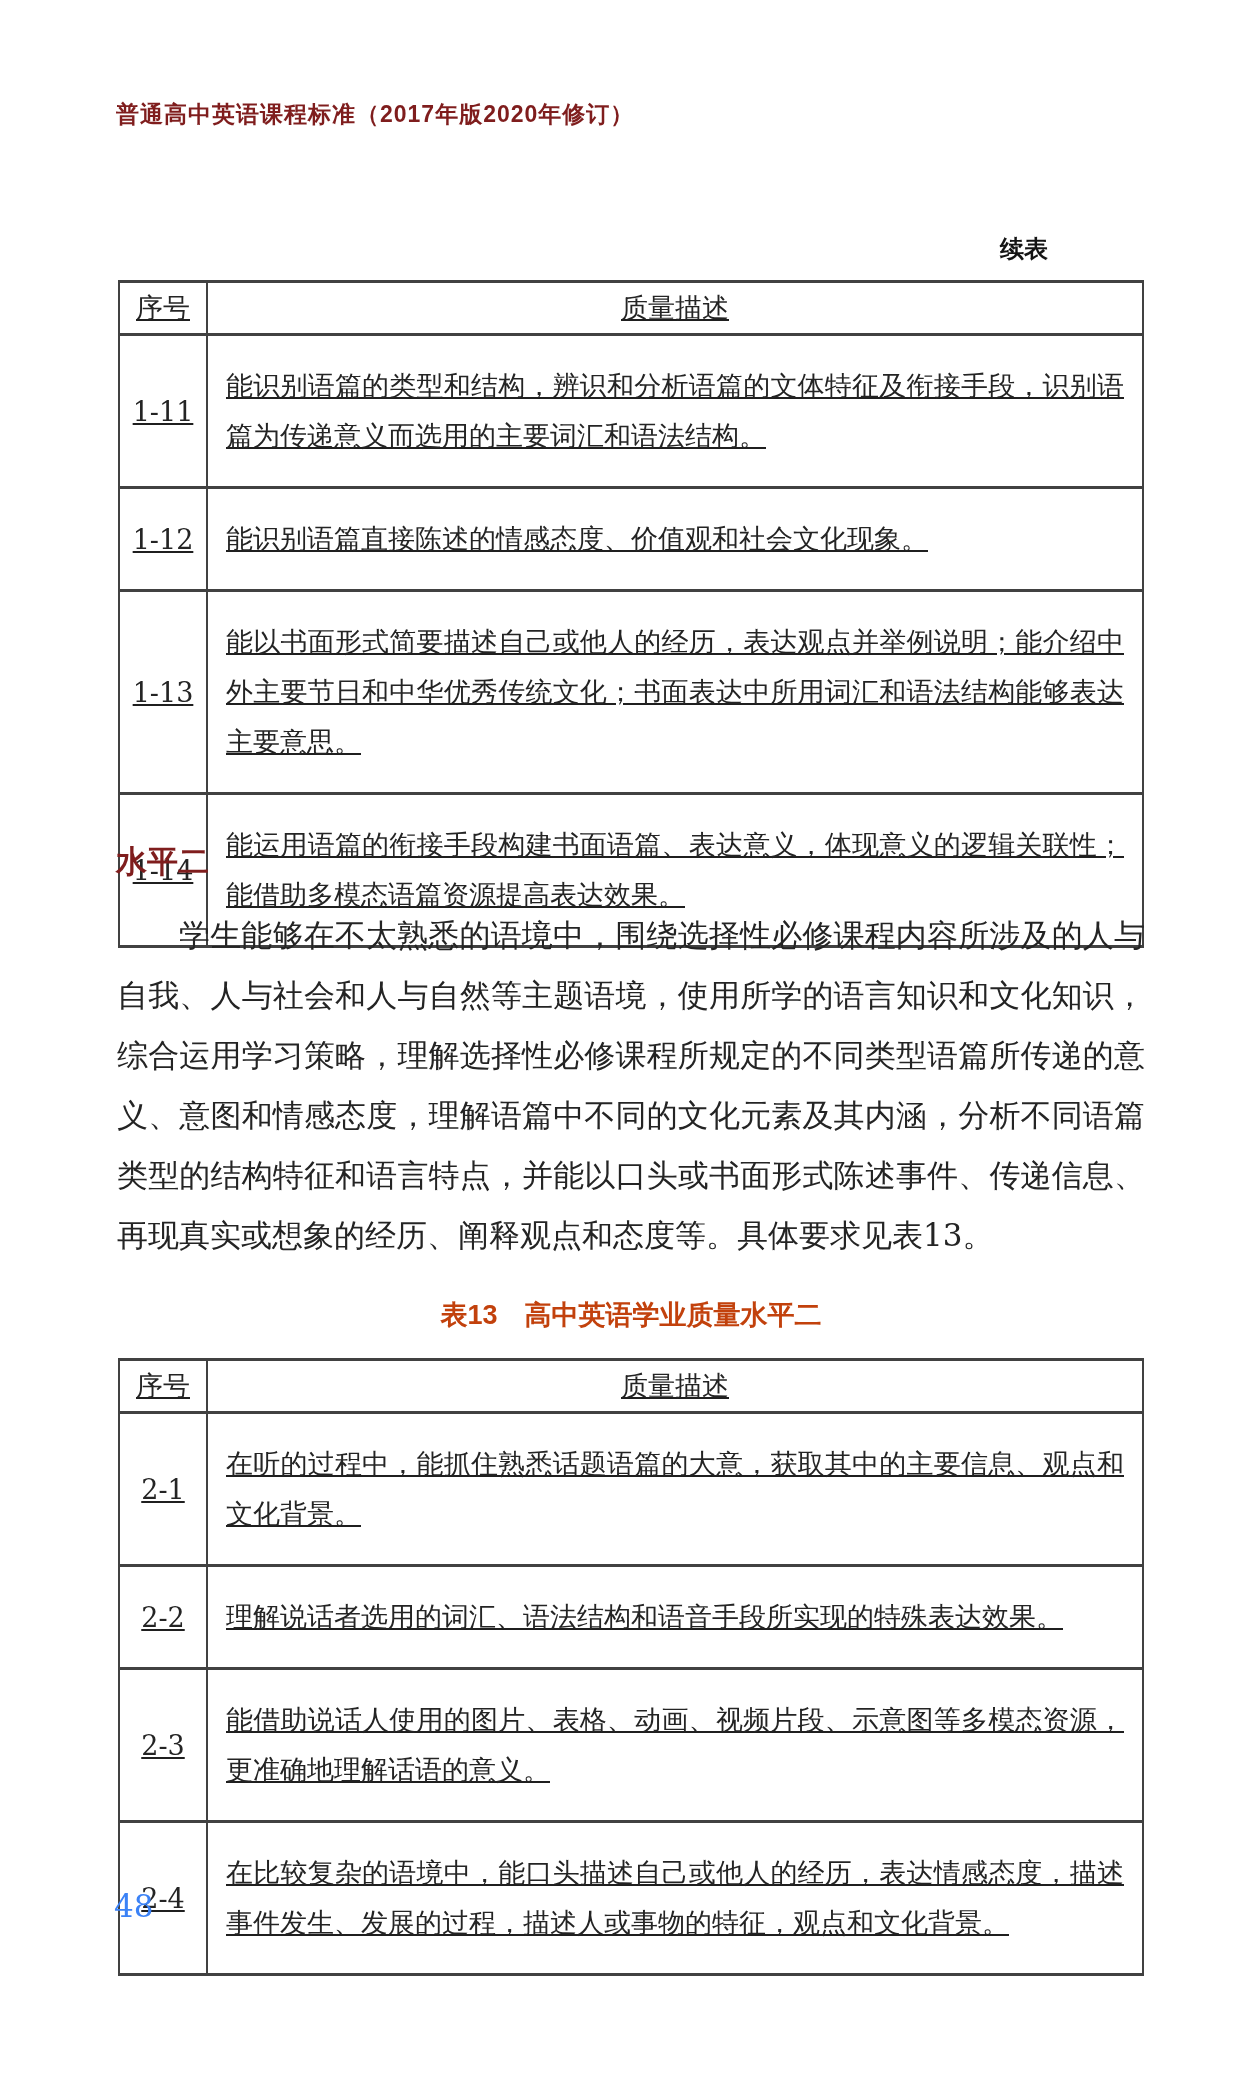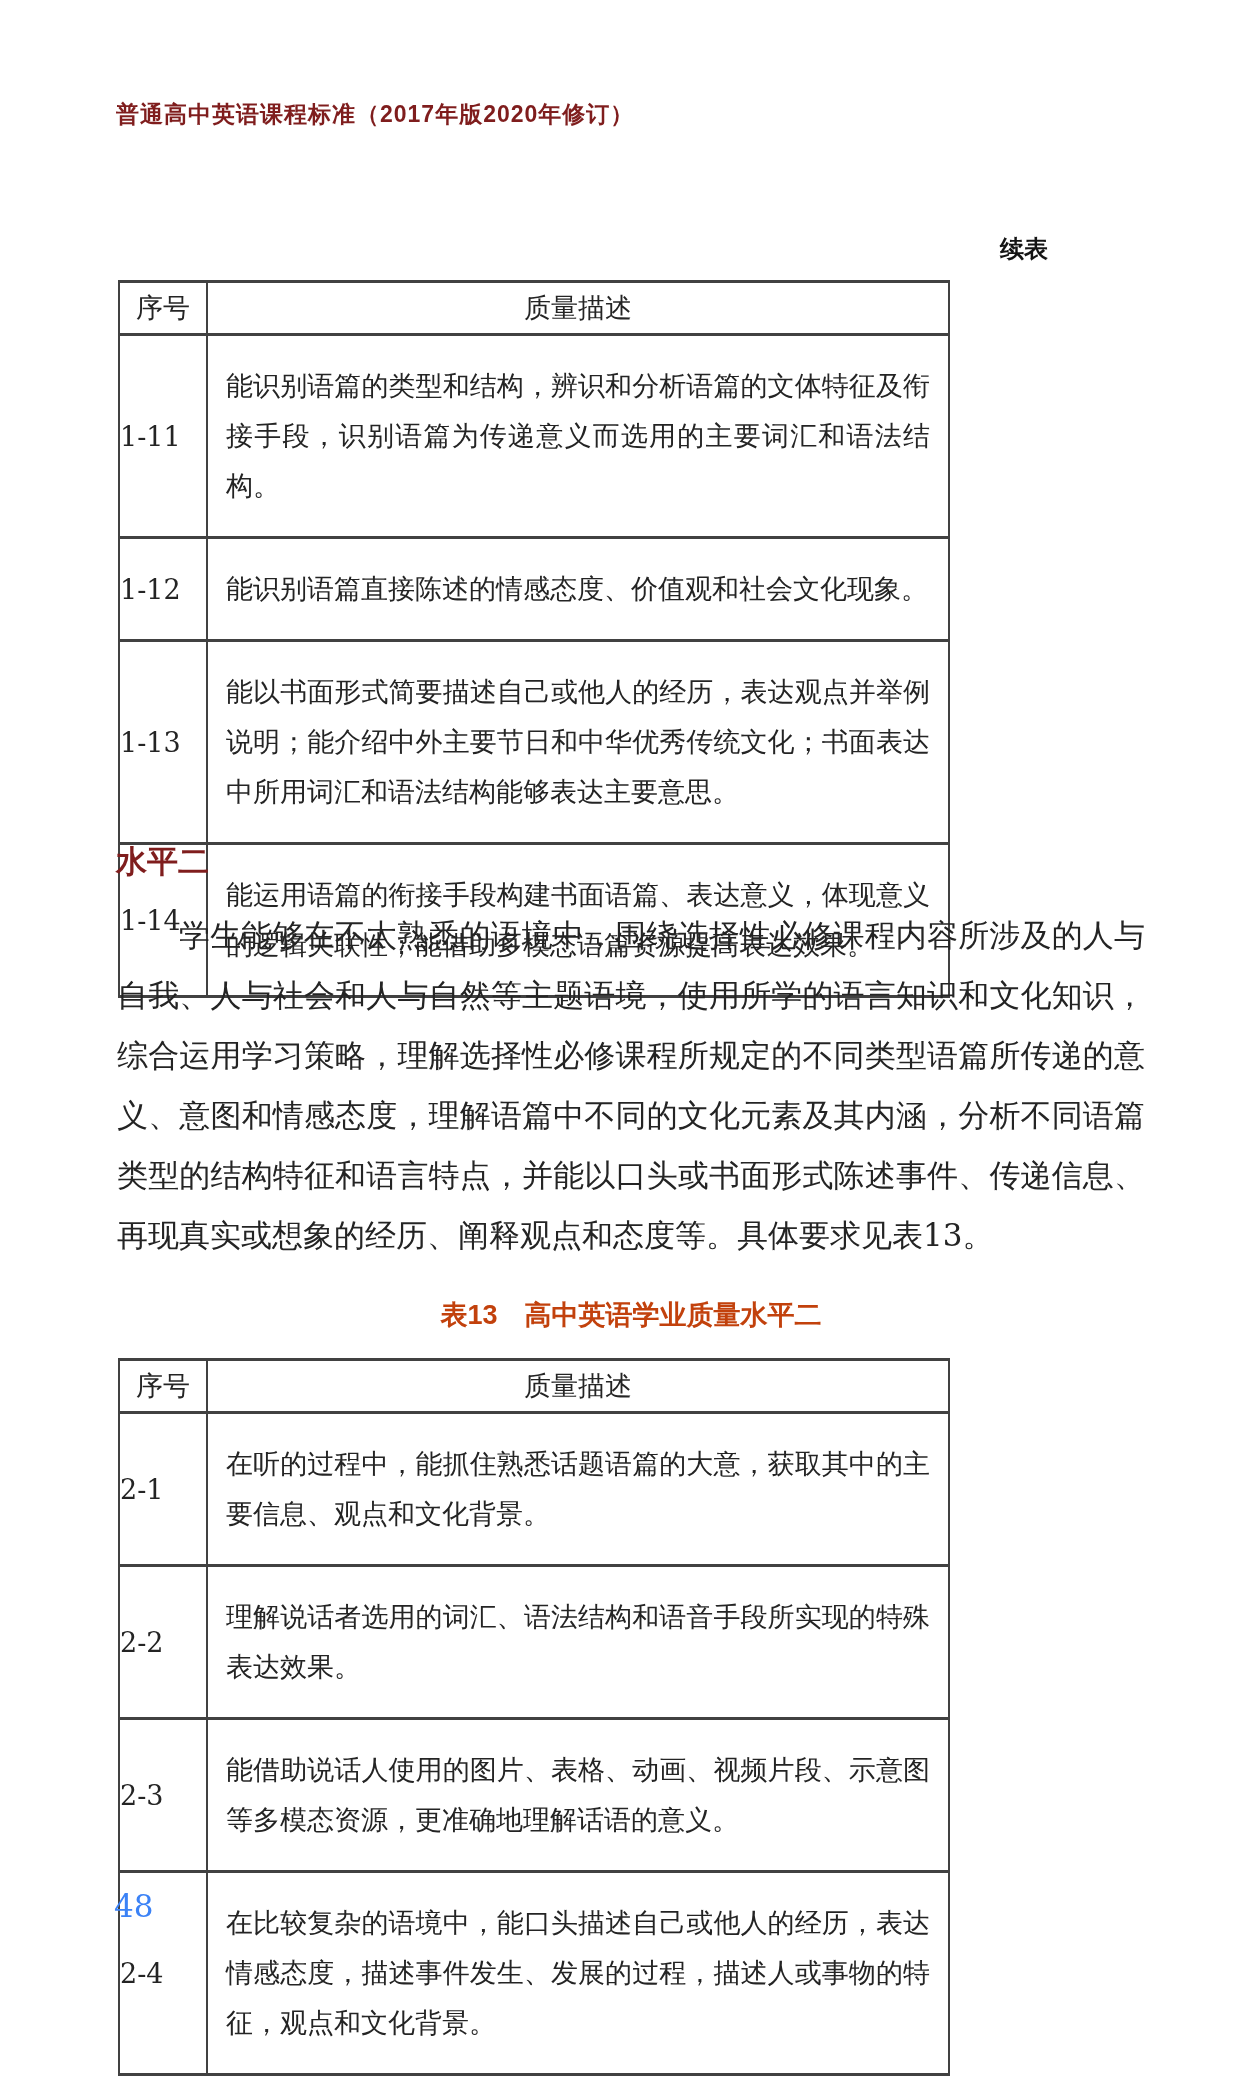--- a/index.html
+++ b/index.html
@@ -30,41 +30,43 @@
     top: 233px;
     left: 1000px;
     font-family: "Liberation Sans", sans-serif;
     font-weight: bold;
     font-size: 24px;
     color: #141414;
   }
   .qtable {
     position: absolute;
     left: 118px;
-    width: 832px;
+    width: 1026px;
     border-collapse: collapse;
     table-layout: fixed;
+    text-decoration: underline;
   }
   .qtable.t1 { top: 280px; }
   .qtable.t2 { top: 1358px; }
   .qtable col.c-num { width: 88px; }
   .qtable th, .qtable td {
     border: 2px solid #414141;
     border-top-width: 3px;
     border-bottom-width: 3px;
     font-weight: normal;
   }
   .qtable th {
     height: 50px;
     text-align: center;
     font-size: 27px;
     padding: 0;
     color: #242424;
   }
   .qtable td.num {
+    text-align: center;
     vertical-align: middle;
     font-size: 27px;
     padding: 0;
     color: #242424;
   }
   .qtable td.desc {
     padding: 25px 18px;
     font-size: 27px;
     line-height: 50px;
     text-align: justify;

